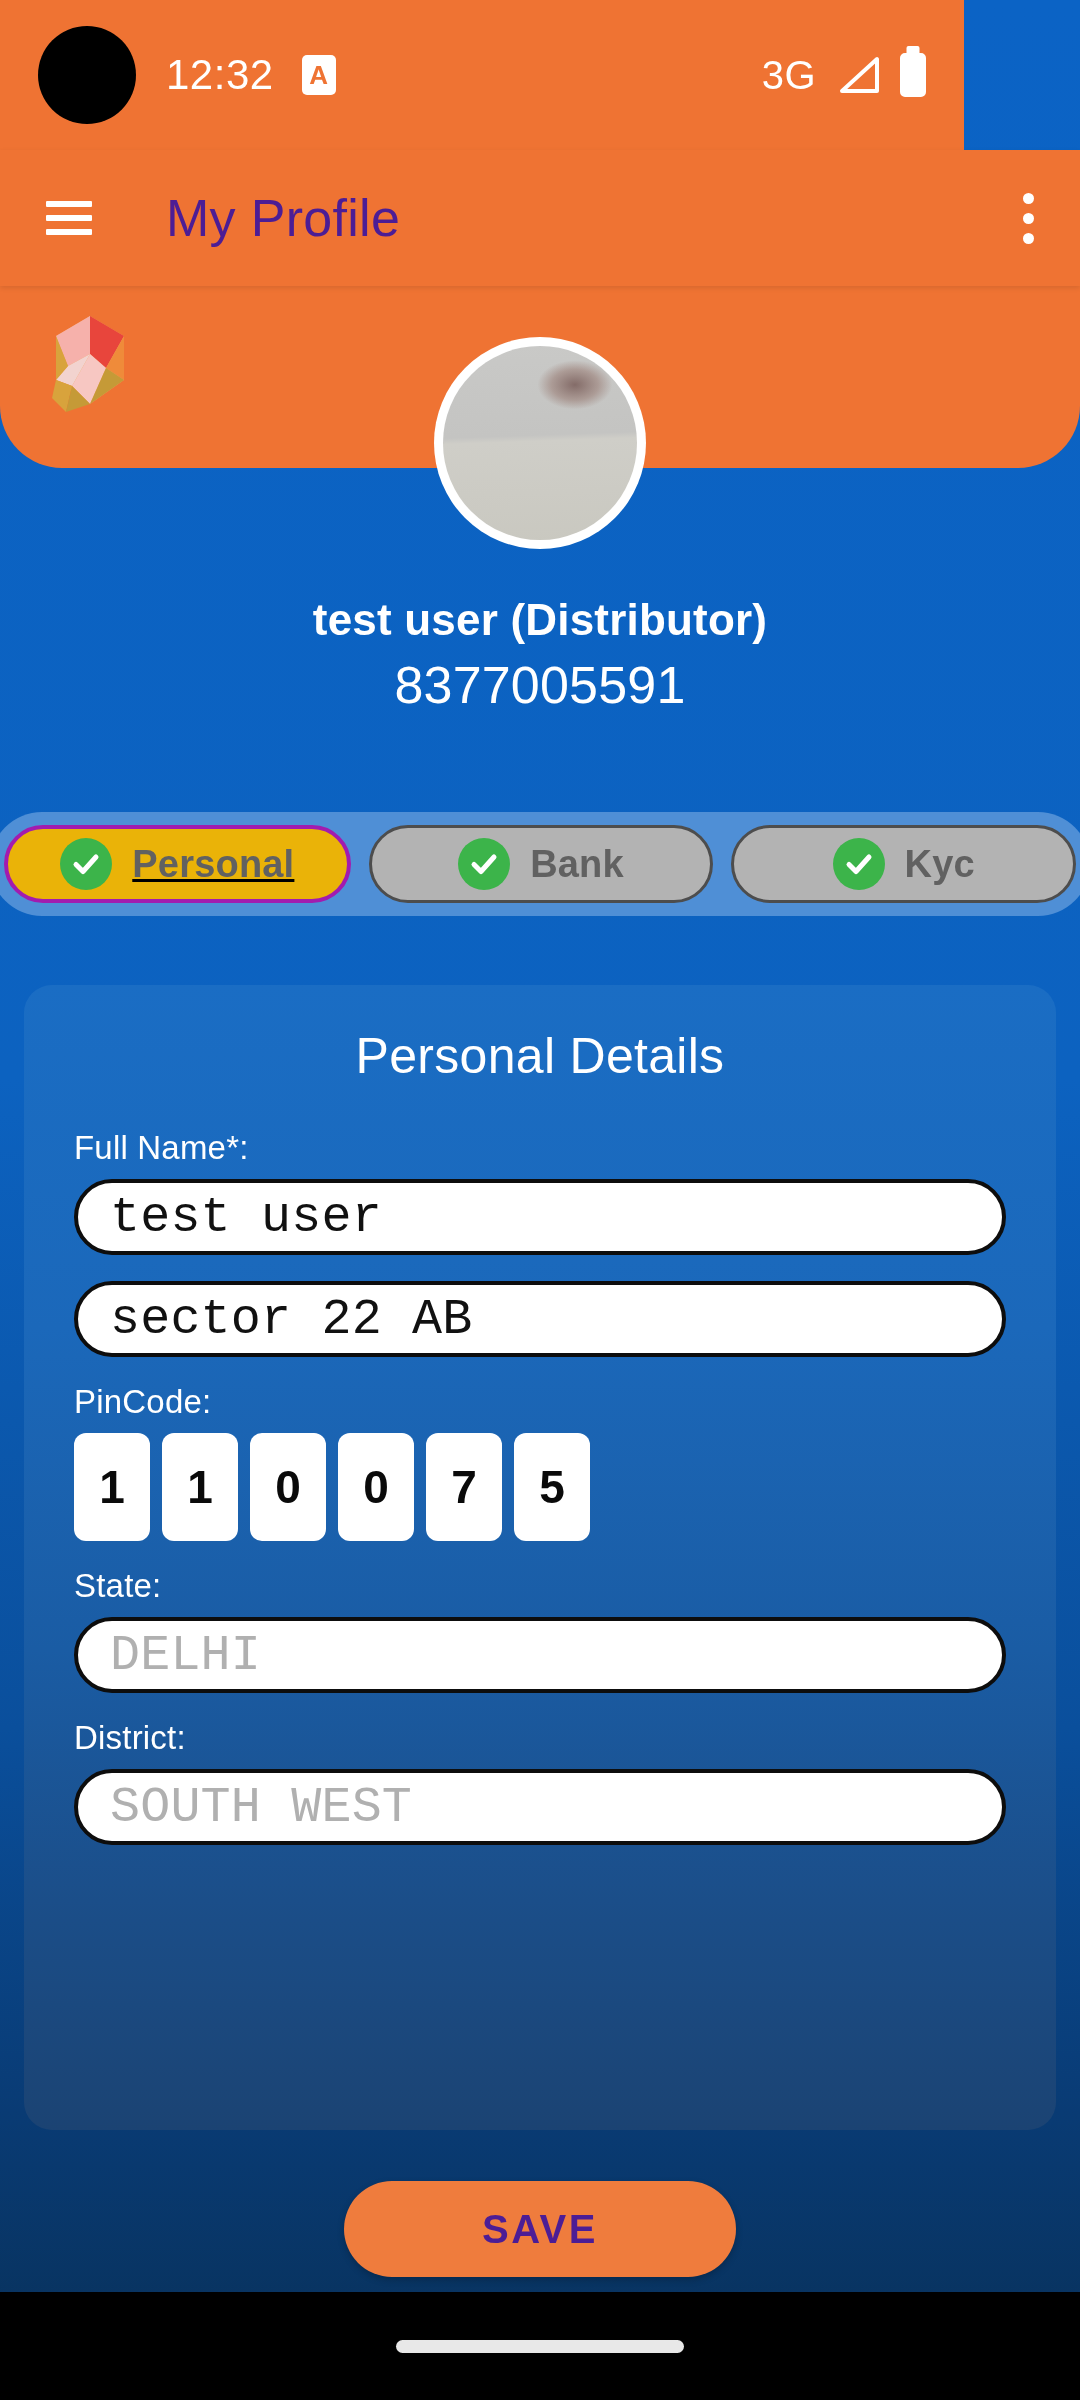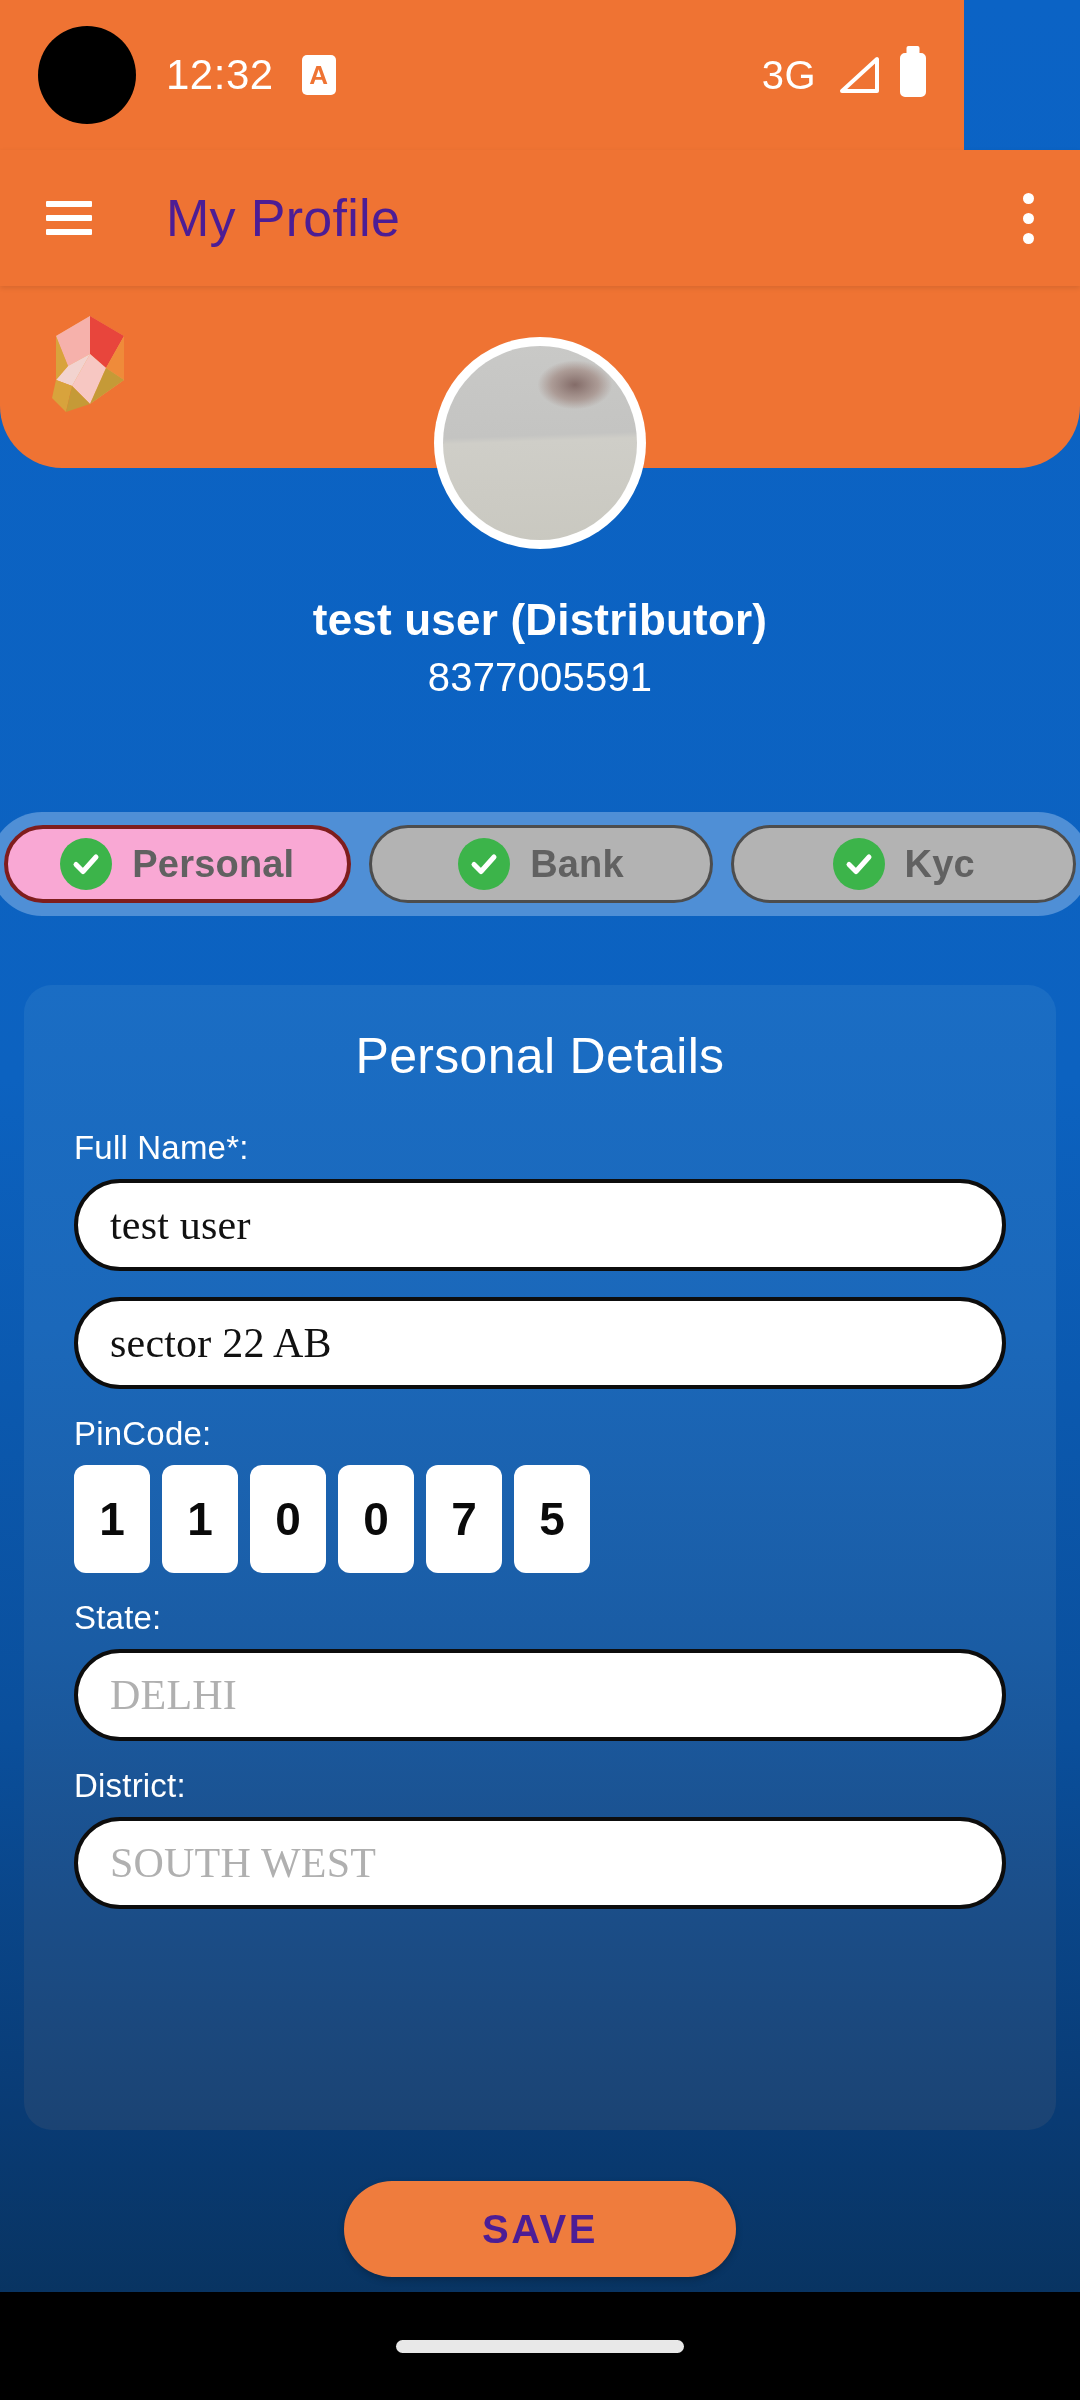--- a/index.html
+++ b/index.html
@@ -97,37 +97,37 @@
       linear-gradient(178deg,#c9c9c7 0%,#c4c4c2 46%,#cfcec8 49%,#c9c8c0 100%);
     overflow:hidden;
   }
 
   
   .identity {
     position:absolute; top:595px; left:0; width:1080px;
     text-align:center; z-index:4;
   }
   .ident-name { color:#fff; font-size:44px; font-weight:700; letter-spacing:0.2px; }
-  .ident-phone { color:#fff; font-size:40px; font-weight:400; margin-top:10px; letter-spacing:0.2px; }
+  .ident-phone { color:#fff; font-size:52px; font-weight:400; margin-top:10px; letter-spacing:0.2px; }
 
   
   .tabstrip {
     position:absolute; top:812px; left:-10px; width:1100px; height:104px;
     background:#4f8fd6;
     border-radius:54px;
     display:flex; align-items:center;
     padding:0 14px; gap:18px;
     z-index:4;
   }
   .tab {
     flex:1; height:78px; border-radius:42px;
     display:flex; align-items:center; justify-content:center; gap:20px;
     cursor:pointer;
   }
-  .tab.active { background:#f9a8d4; border:4px solid #7f1d1d; }
+  .tab.active { background:#eab308; border:4px solid #a21caf;text-decoration:underline; }
   .tab.inactive { background:#b3b3b3; border:3px solid #4d4d4d; }
   .tab-check {
     width:52px; height:52px; border-radius:50%;
     background:#3cb44a;
     display:flex; align-items:center; justify-content:center;
     flex:0 0 auto;
   }
   .tab-check svg { width:32px; height:32px; }
   .tab-label { font-size:38px; font-weight:700; color:#616161; letter-spacing:0.2px; }
 
@@ -142,27 +142,27 @@
   .card-title {
     color:#fff; font-size:50px; font-weight:400; text-align:center;
     letter-spacing:0.3px; margin-bottom:44px;
   }
   .field { margin-bottom:26px; }
   .field-label {
     color:#fff; font-size:33px; font-weight:400;
     margin-bottom:12px; letter-spacing:0.2px;
   }
   .input-pill {
-    width:100%; height:92px;
+    width:100%; height:76px;
     background:#fff; border:4px solid #0d0d0d;
     border-radius:46px;
     display:flex; align-items:center;
     padding:0 32px;
-    font-size:42px; color:#111;
-    font-family:Liberation Serif, serif;
+    font-size:50px; color:#111;
+    font-family:Liberation Mono, monospace;
     letter-spacing:0.2px;
   }
   .input-pill.placeholder { color:#b0b0b0; }
 
   
   .pin-row { display:flex; gap:12px; margin-top:4px; }
   .pin-box {
     width:76px; height:108px;
     background:#fff; border-radius:12px;
     display:flex; align-items:center; justify-content:center;

